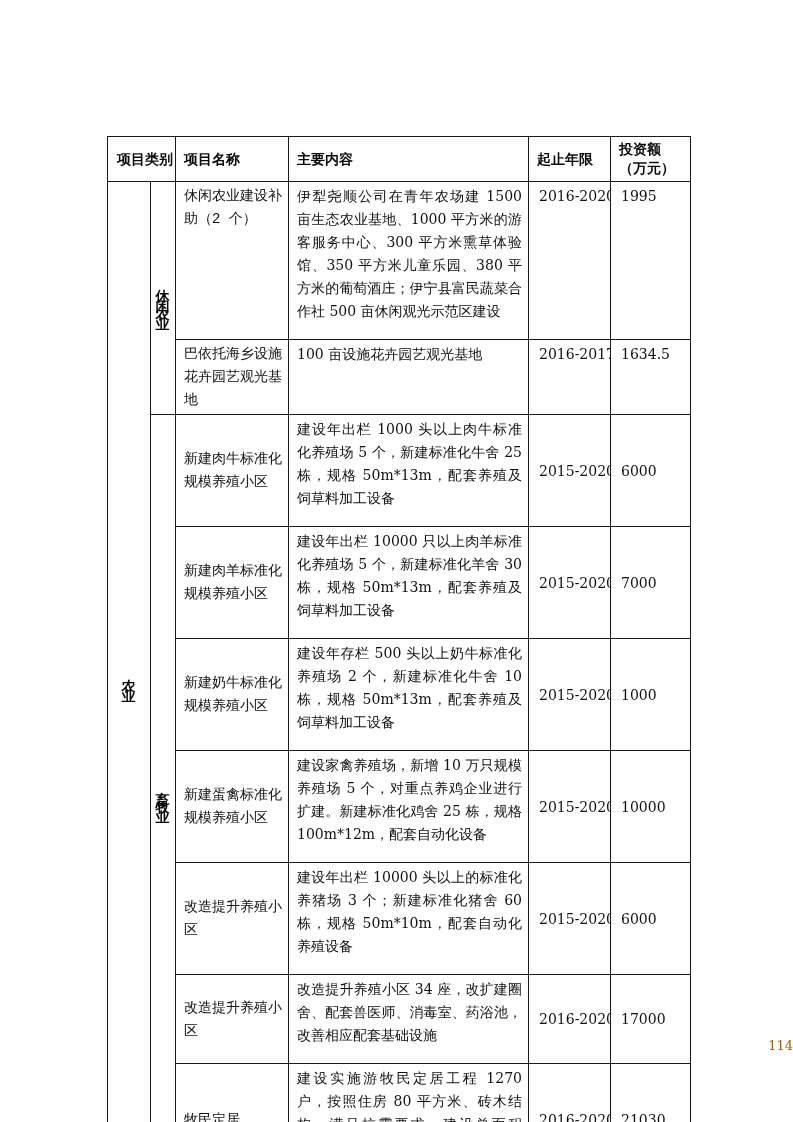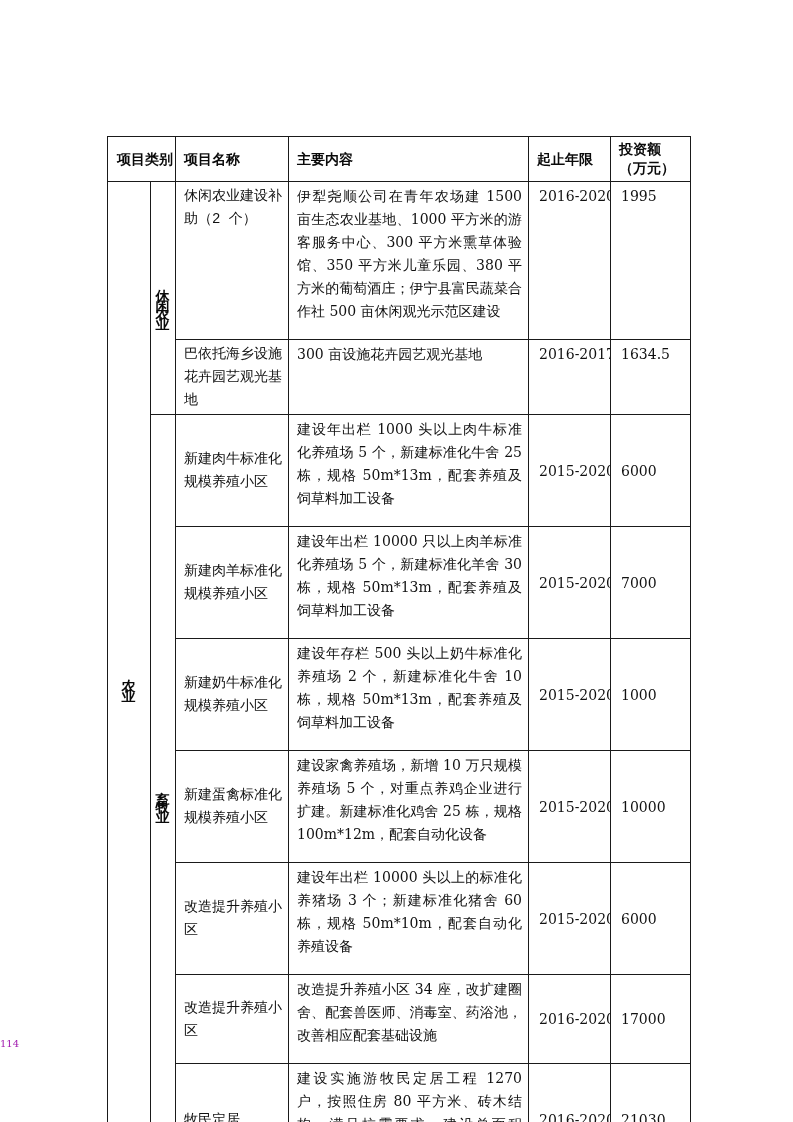--- a/index.html
+++ b/index.html
@@ -83,23 +83,23 @@
     text-orientation: upright;
     font-family: "DejaVu Sans", "Liberation Sans", sans-serif;
     font-weight: bold;
     font-size: 14px;
     letter-spacing: 0.65em;
     color: #0a0a0a;
   }
   .page-number {
     position: absolute; left: 0; top: 1038px;
     width: 100%;
-    text-align: left;
-    font-size: 10px;
-    color: #a21caf;
+    text-align: right;
+    font-size: 13px;
+    color: #a16207;
   }
 </style>
 </head>
 <body>
 
 <div class="page">
 
 
   <table class="projects">
     <colgroup>
@@ -130,21 +130,21 @@
         <td class="cell-vlabel" rowspan="2">
           <span class="vlabel">休闲农业</span>
         </td>
         <td class="cell-name">休闲农业建设补助（2 个）</td>
         <td class="cell-content">伊犁尧顺公司在青年农场建 1500 亩生态农业基地、1000 平方米的游客服务中心、300 平方米熏草体验馆、350 平方米儿童乐园、380 平方米的葡萄酒庄；伊宁县富民蔬菜合作社 500 亩休闲观光示范区建设</td>
         <td class="cell-years">2016-2020</td>
         <td class="cell-amount">1995</td>
       </tr>
       <tr class="va-top" style="height:69px">
         <td class="cell-name">巴依托海乡设施花卉园艺观光基地</td>
-        <td class="cell-content">300 亩设施花卉园艺观光基地</td>
+        <td class="cell-content">100 亩设施花卉园艺观光基地</td>
         <td class="cell-years">2016-2017</td>
         <td class="cell-amount">1634.5</td>
       </tr>
       <tr style="height:96px">
         <td class="cell-vlabel" rowspan="7">
           <span class="vlabel">畜牧业</span>
         </td>
         <td class="cell-name">新建肉牛标准化规模养殖小区</td>
         <td class="cell-content">建设年出栏 1000 头以上肉牛标准化养殖场 5 个，新建标准化牛舍 25 栋，规格 50m*13m，配套养殖及饲草料加工设备</td>
         <td class="cell-years">2015-2020</td>

